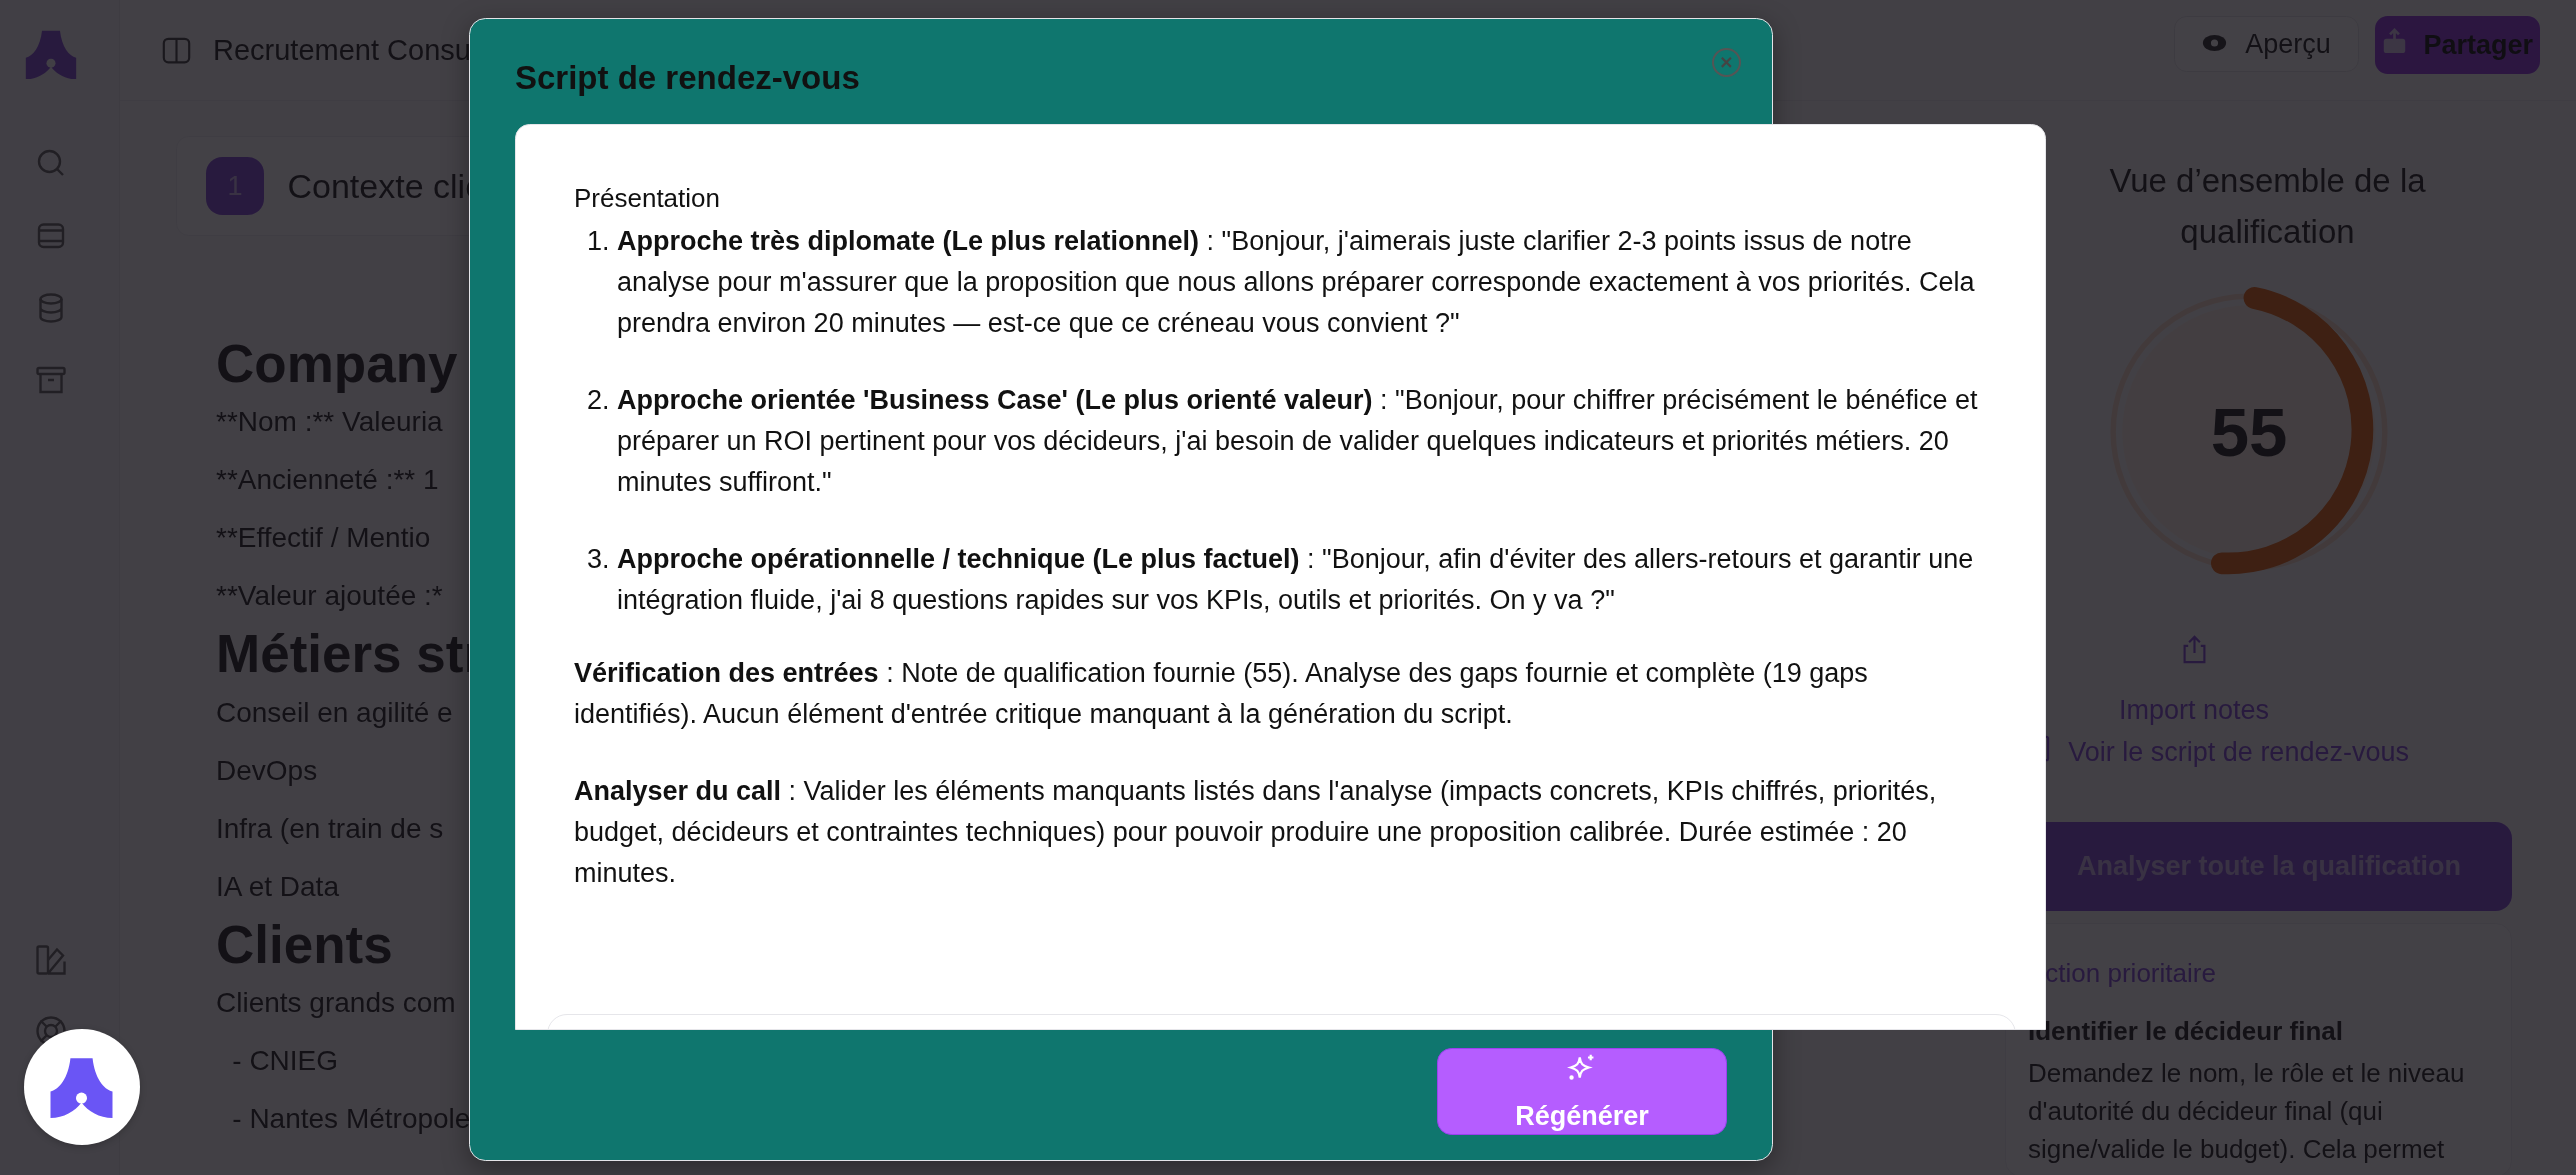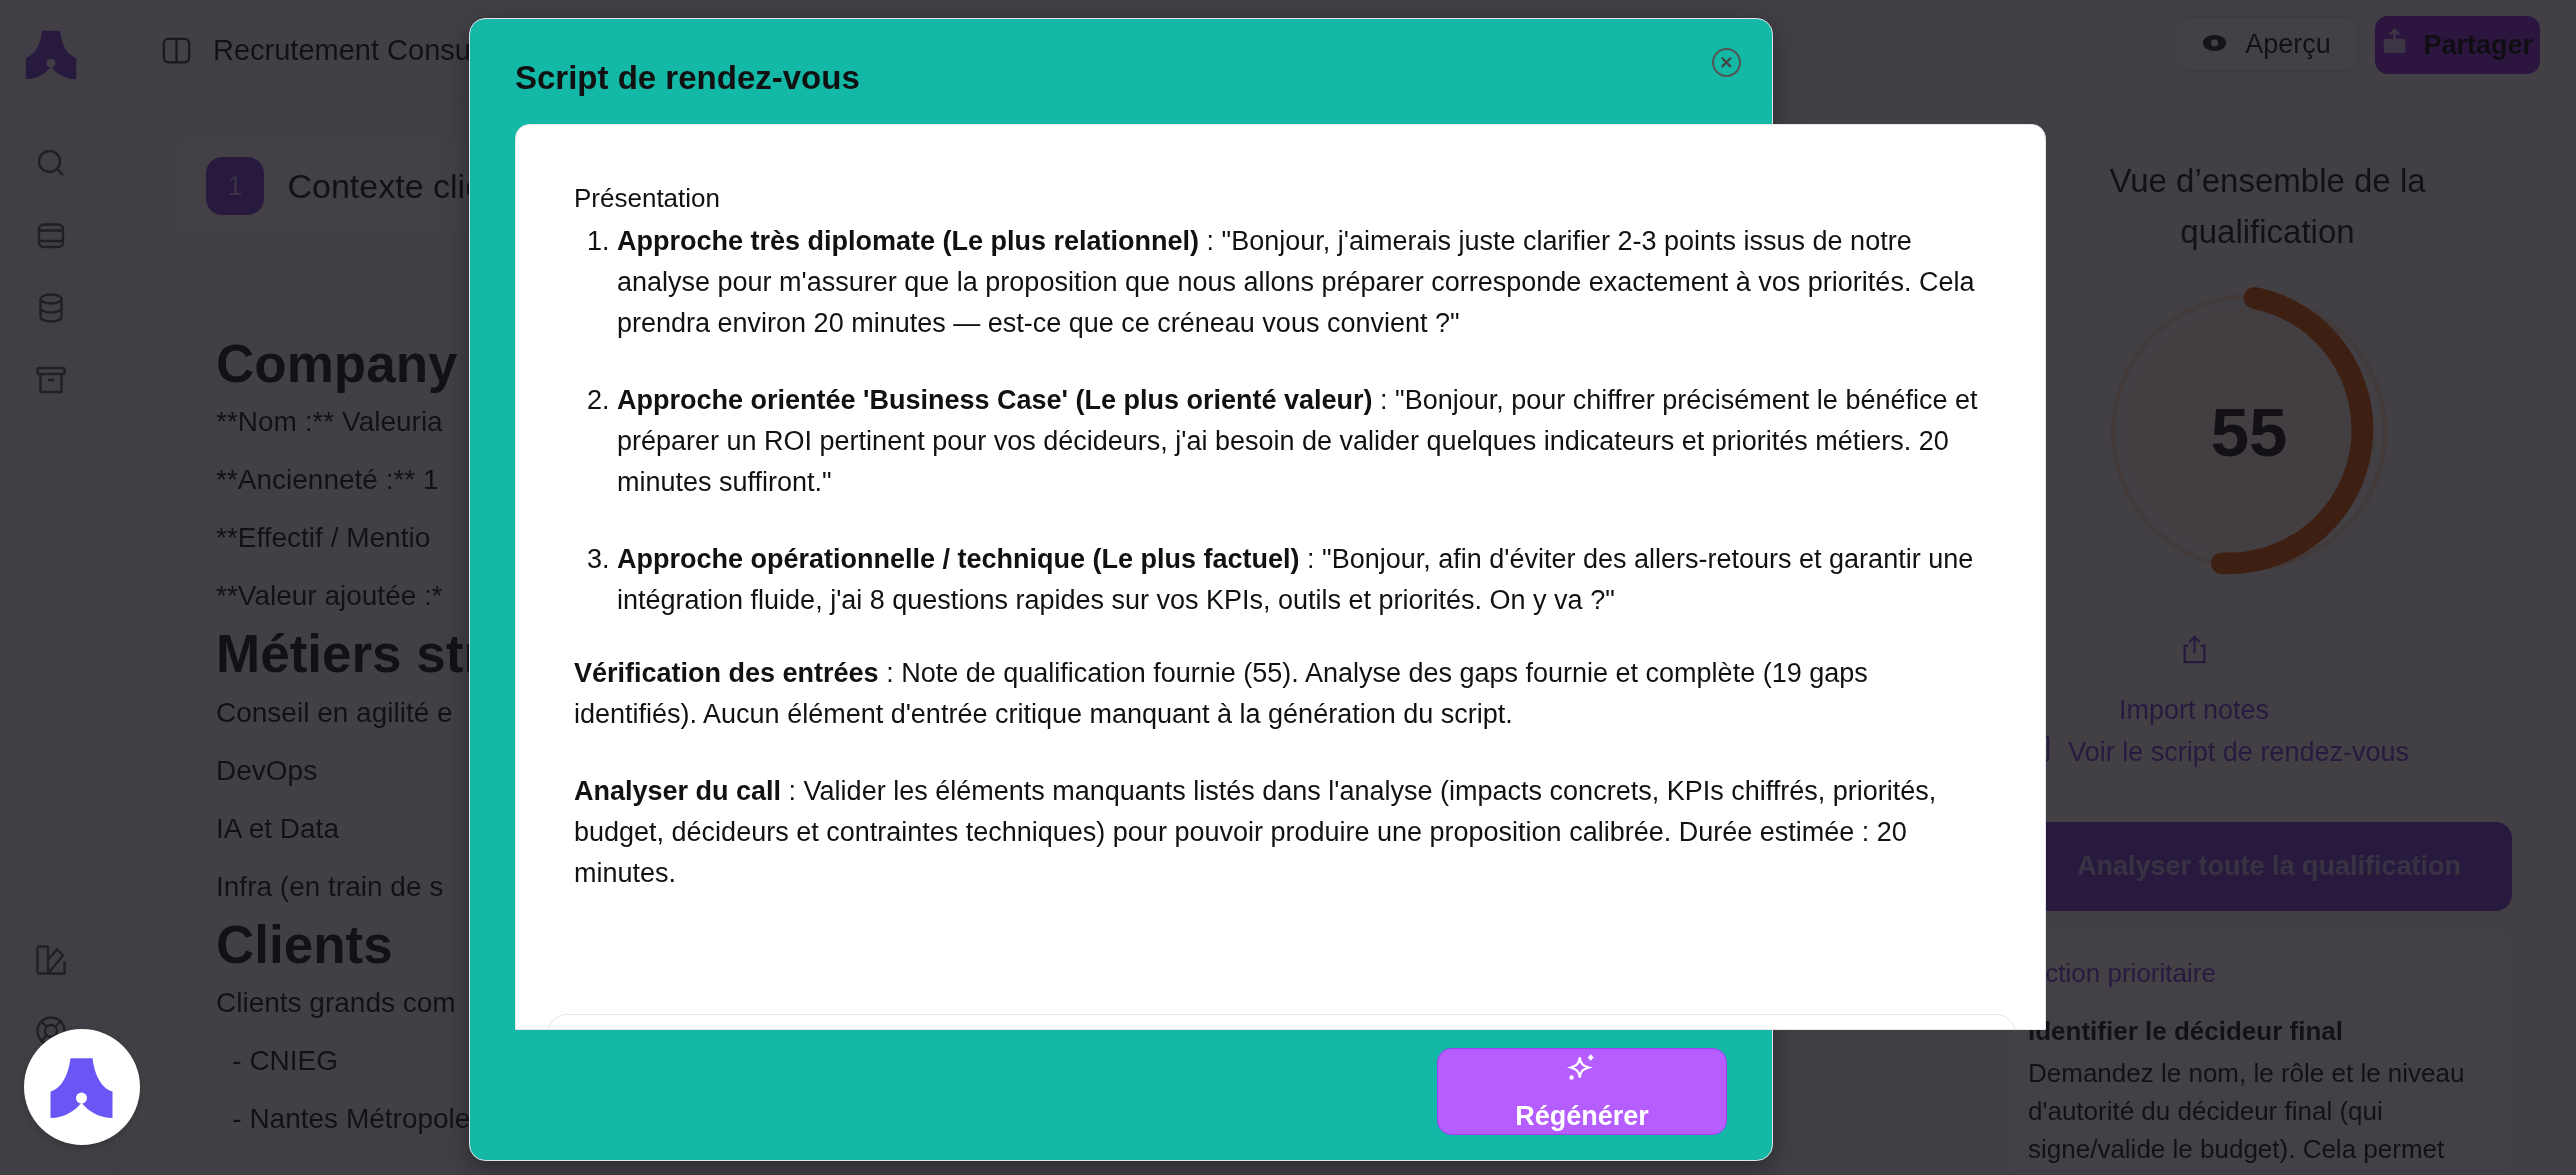--- a/index.html
+++ b/index.html
@@ -79,21 +79,21 @@
       background: #fff; display: flex; align-items: center; justify-content: center; z-index: 20;
       box-shadow: 0 1.8px 7.2px rgba(0,0,0,0.2);
     }
 
     
     .overlay { position: absolute; inset: 0; background: rgba(20, 18, 24, 0.80); z-index: 10; }
 
     
     .modal {
       position: absolute; left: 469px; top: 18px; width: 1304px; height: 1143px;
-      background: #14b8a6; border-radius: 16.3px; z-index: 30; border: 1.8px solid #e4e4e8;
+      background: #0f766e; border-radius: 16.3px; z-index: 30; border: 1.8px solid #e4e4e8;
       box-shadow: 0 7.2px 27px rgba(0,0,0,0.35);
     }
     .modal-title { position: absolute; left: 45px; top: 40px; font-size: 33px; font-weight: bold; color: #111; }
     .modal-close {
       position: absolute; right: 31px; top: 29px; width: 29px; height: 29px; border-radius: 50%;
       border: 2.7px solid #555; display: flex; align-items: center; justify-content: center; cursor: pointer;
     }
     .modal-close svg { width: 12.7px; height: 12.7px; }
     .script-box {
       position: absolute; left: 45px; top: 105px; width: 1531px; height: 906px;
@@ -206,22 +206,22 @@
 
     <div class="doc-content">
       <div class="h1">Company</div>
       <div class="p">**Nom :** Valeuria</div>
       <div class="p">**Ancienneté :** 1</div>
       <div class="p">**Effectif / Mentio</div>
       <div class="p">**Valeur ajoutée :*</div>
       <div class="h1">Métiers str</div>
       <div class="p">Conseil en agilité e</div>
       <div class="p">DevOps</div>
+      <div class="p">Infra (en train de s</div>
       <div class="p">IA et Data</div>
-      <div class="p">Infra (en train de s</div>
       <div class="h1">Clients</div>
       <div class="p">Clients grands com</div>
       <div class="li">- CNIEG</div>
       <div class="li">- Nantes Métropole</div>
     </div>
 
     <div class="right-panel">
       <div class="rp-title">Vue d’ensemble de la qualification</div>
       <div class="gauge">
         <svg width="326" height="290" viewBox="0 0 360 320">

